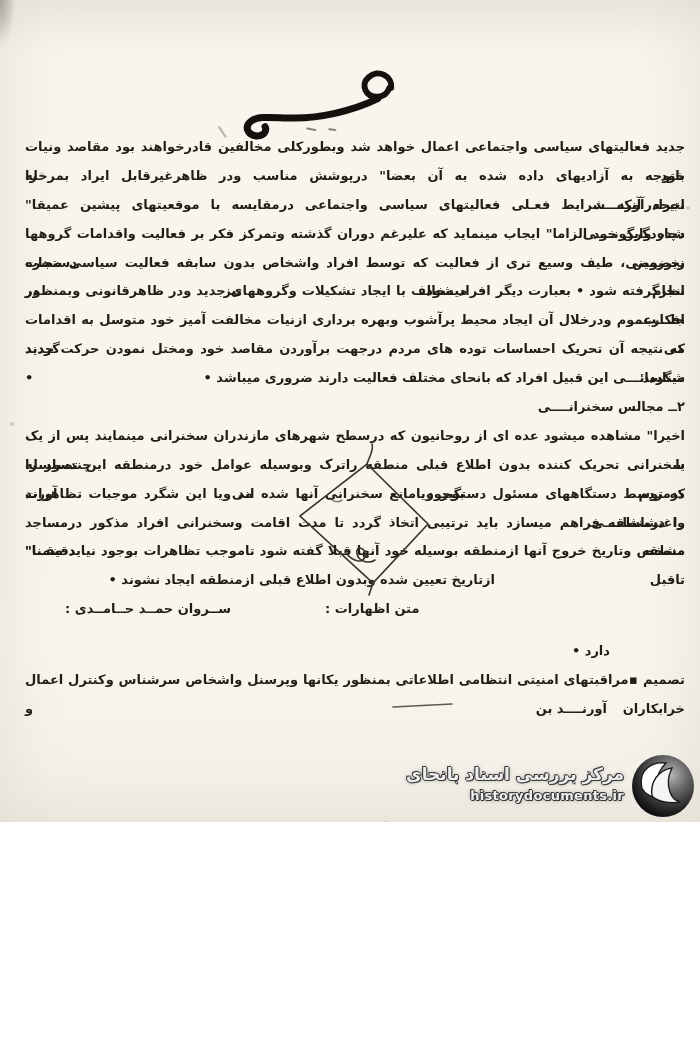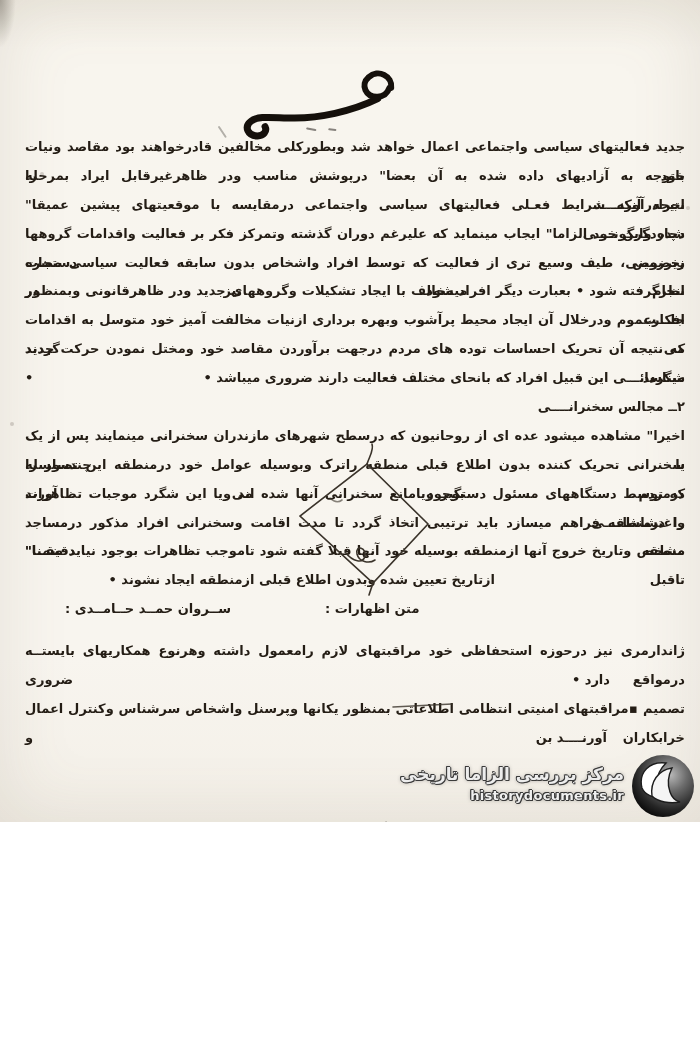--- a/index.html
+++ b/index.html
@@ -87,21 +87,20 @@
     <div class="ln">مشخص وتاریخ خروج آنها ازمنطقه بوسیله خود آنها قبلا گفته شود تاموجب تظاهرات بوجود نیاید ضمنا" تاقبل</div>
     <div class="short i190">ازتاریخ تعیین شده وبدون اطلاع قبلی ازمنطقه ایجاد نشوند •</div>
 
     <div class="sigrow">
       <span class="sig-name">ســروان حمــد حــامــدی :</span>
       <span class="sig-label">متن اظهارات :</span>
     </div>
 
     <div class="sp13"></div>
 
-    <div class="ln">ژاندارمری نیز درحوزه استحفاظی خود مراقبتهای لازم رامعمول داشته وهرنوع همکاریهای بایستــه درمواقع ضروری</div>
     <div class="short i75">دارد •</div>
 
     <div class="ln">تصمیم ▪مراقبتهای امنیتی انتظامی اطلاعاتی بمنظور یکانها وپرسنل واشخاص سرشناس وکنترل اعمال خرابکاران و</div>
     <div class="short i78">آورنــــد بن</div>
   </div>
 
   <svg class="pen" viewBox="0 0 700 1039">
     <polygon points="367,464 428,524 373,583 300,516"></polygon>
     <path d="M 367,464 C 370,455 374,450 372,444"></path>
     <path d="M 373,583 l -4,12"></path>
@@ -115,21 +114,21 @@
     <path d="M 10,24 C 40,20 70,23 95,21" stroke-width="6" opacity=".7"></path>
     <path d="M 34,34 C 40,50 62,58 82,54 C 92,52 95,45 91,40" stroke-width="5"></path>
     <path d="M 186,30 c 4,-12 -12,-18 -20,-10 c -7,7 -2,16 8,16 c 5,0 9,-3 11,-6" stroke-width="5"></path>
     <path d="M 176,36 C 160,48 140,52 118,52 C 108,52 100,49 96,44" stroke-width="5"></path>
     <path d="M 140,14 l 10,-5 M 152,14 l 10,-5" stroke-width="2.5"></path>
     <path d="M 16,56 l 5,3" stroke-width="2" opacity=".6"></path>
   </svg>
 
   <div class="watermark">
     <div class="wm-text">
-      <div class="wm-fa" ِ="">مرکز بررسی الزاما تاریخی</div>
+      <div class="wm-fa" ِ="">مرکز بررسی اسناد بانحای</div>
       <div class="wm-url">historydocuments.ir</div>
     </div>
     <svg class="wm-logo" viewBox="0 0 66 66">
       <defs>
         <radialGradient id="sph" cx="62%" cy="32%" r="75%">
           <stop offset="0%" stop-color="#b8b8b8"></stop>
           <stop offset="35%" stop-color="#6c6c6c"></stop>
           <stop offset="75%" stop-color="#262626"></stop>
           <stop offset="100%" stop-color="#050505"></stop>
         </radialGradient>

